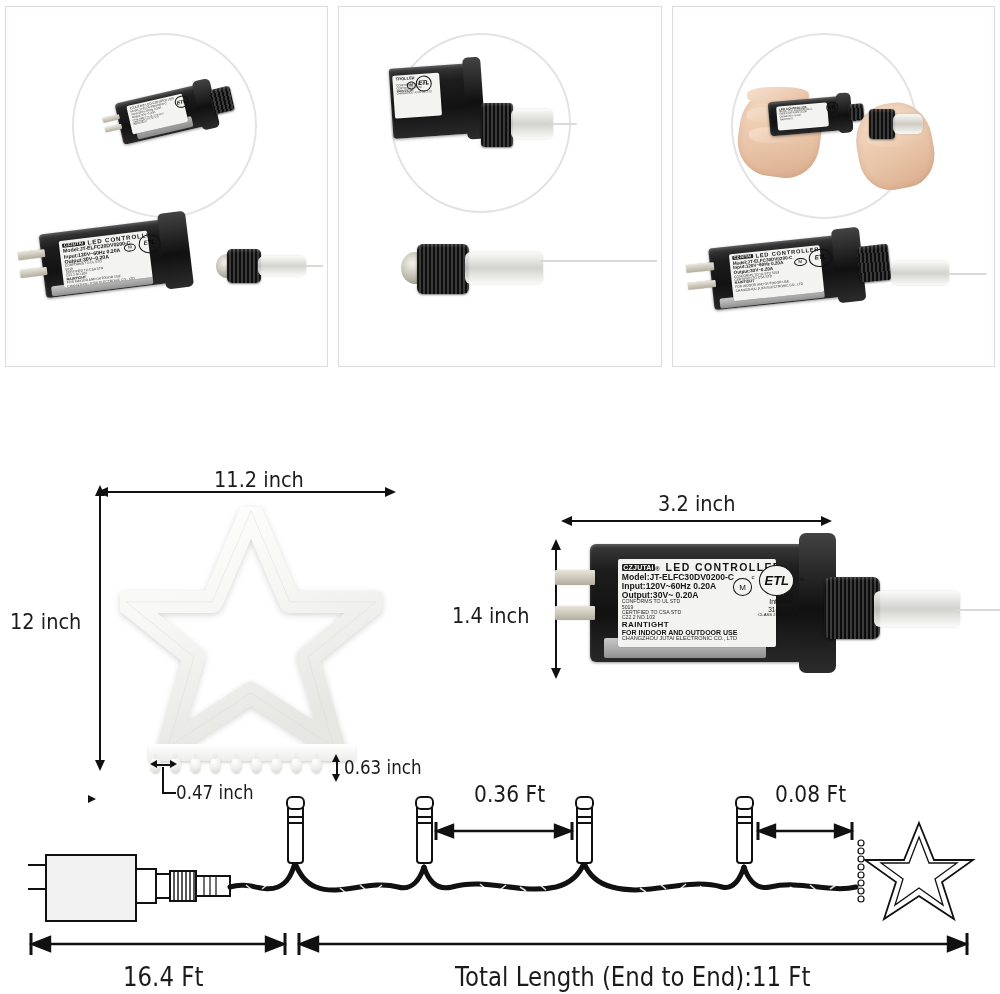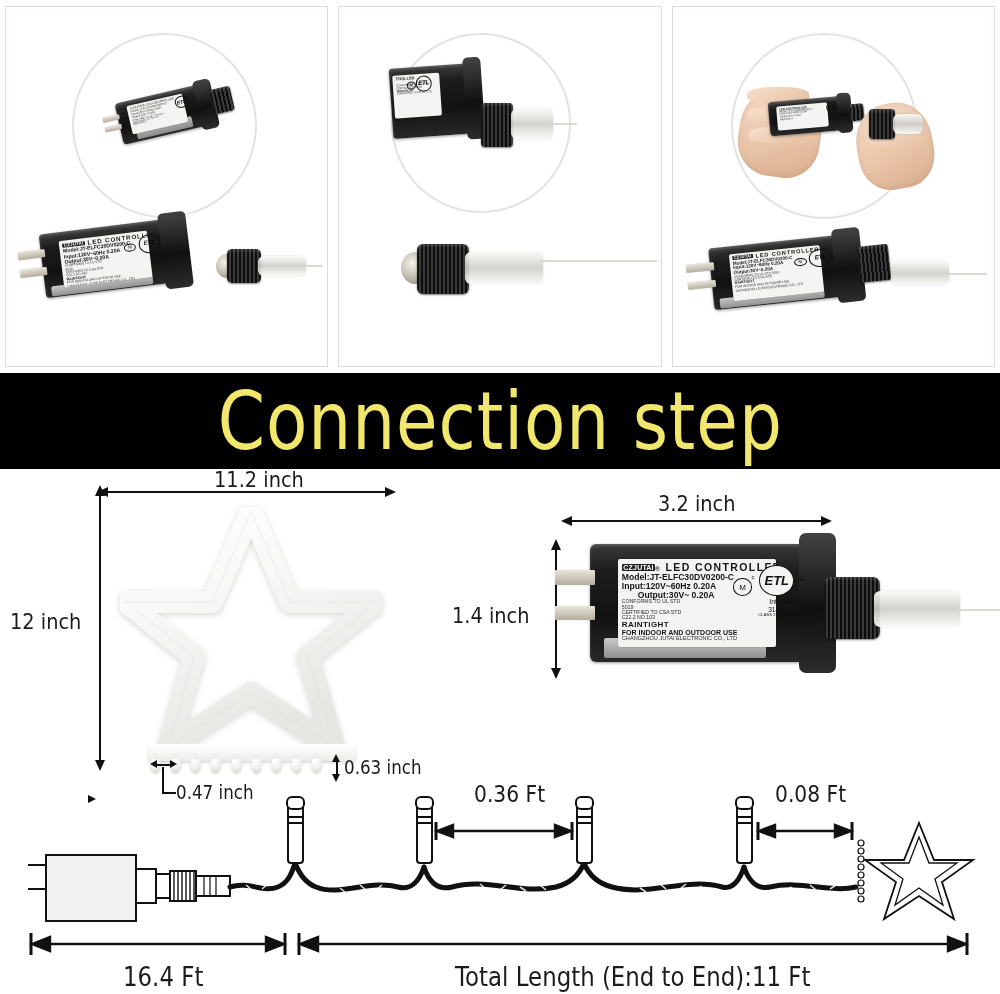--- a/index.html
+++ b/index.html
@@ -307,23 +307,20 @@
             <div class="prong" style="top:56%; height:24%;"></div>
           </div>
           <div class="nut" style="right:-26%; top:22%; width:22%; height:58%;"></div>
         </div>
         <div class="wire" style="left:214px; top:250px; width:58px; height:24px;"></div>
         <div class="thinwire" style="left:268px; top:262px; width:42px;"></div>
       </div>
     </div>
   </div>
 
-  <div class="banner">
-    <div class="banner-text">Connection step</div>
-  </div>
 
   <div class="dims">
 
     <div class="dtext" style="left:214px; top:-2px; font-size:22px;">11.2 inch</div>
     <div class="hline" style="left:108px; top:22px; width:280px;"></div>
     <div class="arrowL" style="left:97px; top:18px;"></div>
     <div class="arrowR" style="left:385px; top:18px;"></div>
 
     <div class="dtext" style="left:10px; top:140px; font-size:22px;">12 inch</div>
     <div class="vline" style="left:99px; top:26px; height:270px;"></div>
@@ -388,21 +385,21 @@
       <div class="body" style="border-radius:6px;"></div>
       <div class="shoulder" style="right:-6%; width:16%; border-radius:7px;"></div>
       <div class="silverband" style="left:6%; bottom:3%; width:70%; height:17%;"></div>
       <div class="label" style="left:12%; top:13%; width:68%; height:74%; padding:3px 4px;">
         <div class="lab-title" style="font-size:10.5px; letter-spacing:1.4px;">
           <span class="lab-brand" style="font-size:7px;">CZJUTAI</span><span style="font-size:6px;">®</span>
           <span>LED CONTROLLER</span>
         </div>
         <div class="lab-line" style="font-size:8.6px;">Model:JT-ELFC30DV0200-C</div>
         <div class="lab-line" style="font-size:8.6px;">Input:120V~60Hz 0.20A</div>
-        <div class="lab-line" style="font-size:8.6px;margin-left:16px;">Output:30V~ 0.20A</div>
+        <div class="lab-line" style="font-size:8.6px;">Output:30V~ 0.20A</div>
         <div class="lab-small" style="font-size:5.2px;">CONFORMS TO UL STD</div>
         <div class="lab-small" style="font-size:5.2px;">5019</div>
         <div class="lab-small" style="font-size:5.2px;">CERTIFIED TO CSA STD</div>
         <div class="lab-small" style="font-size:5.2px;">C22.2 NO.103</div>
         <div class="lab-foot" style="font-size:8px; letter-spacing:.4px;">RAINTIGHT</div>
         <div class="lab-foot" style="font-size:7px;">FOR INDOOR AND OUTDOOR USE</div>
         <div class="lab-small" style="font-size:5.6px;">CHANGZHOU JUTAI ELECTRONIC CO., LTD</div>
       </div>
 
       <div style="position:absolute; right:12%; top:18%; width:15%; height:26%;">

